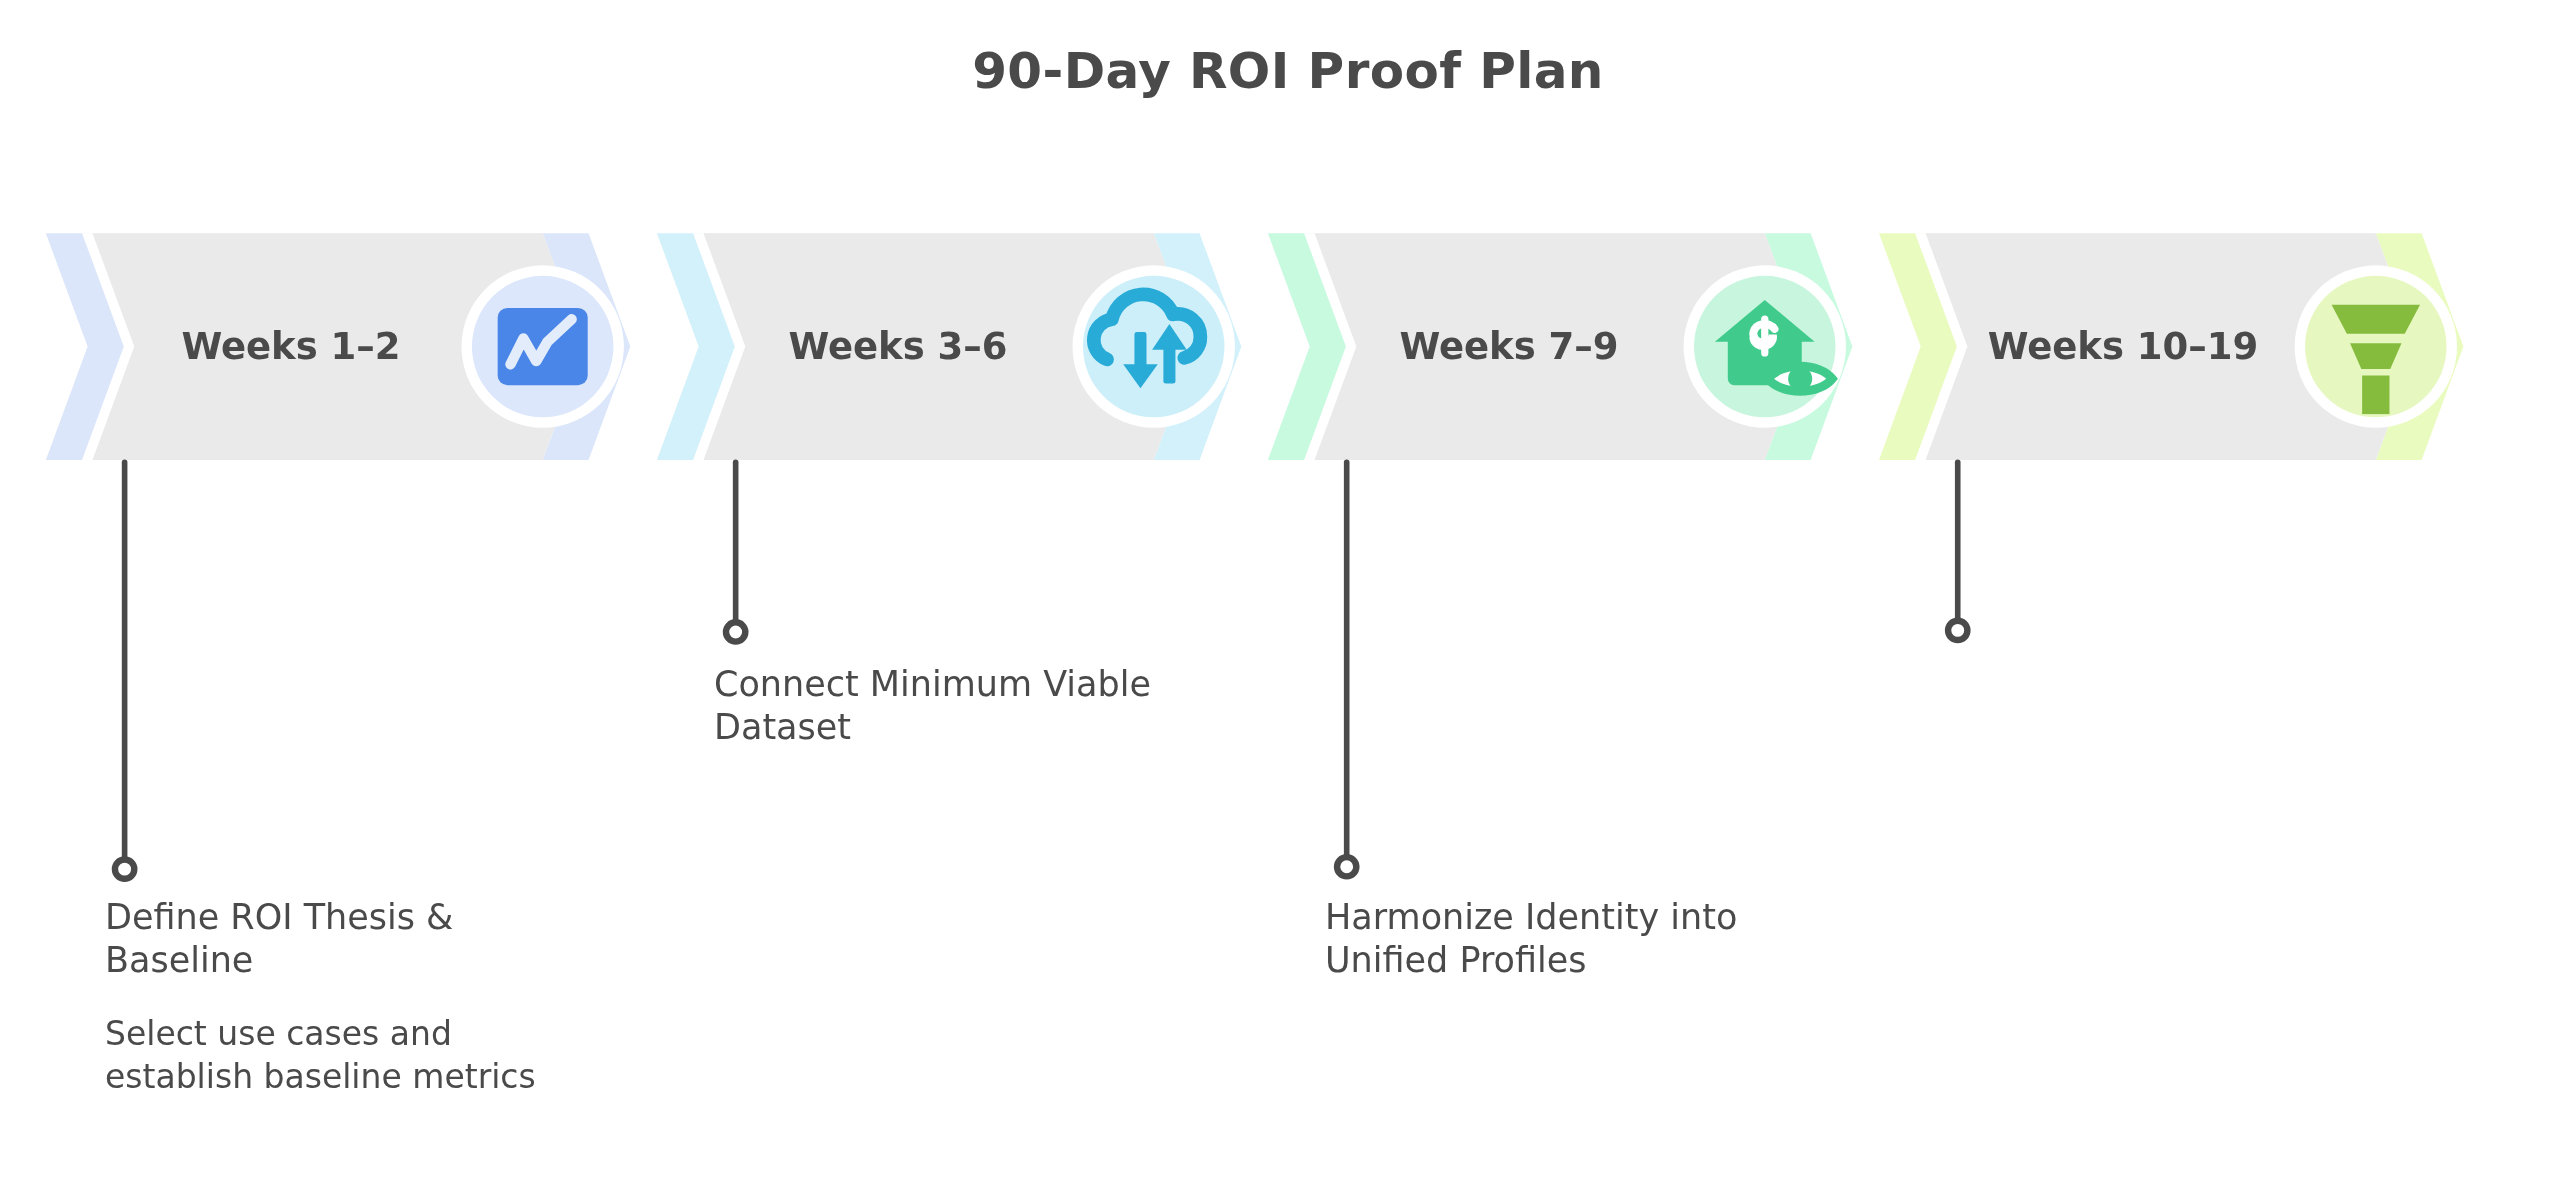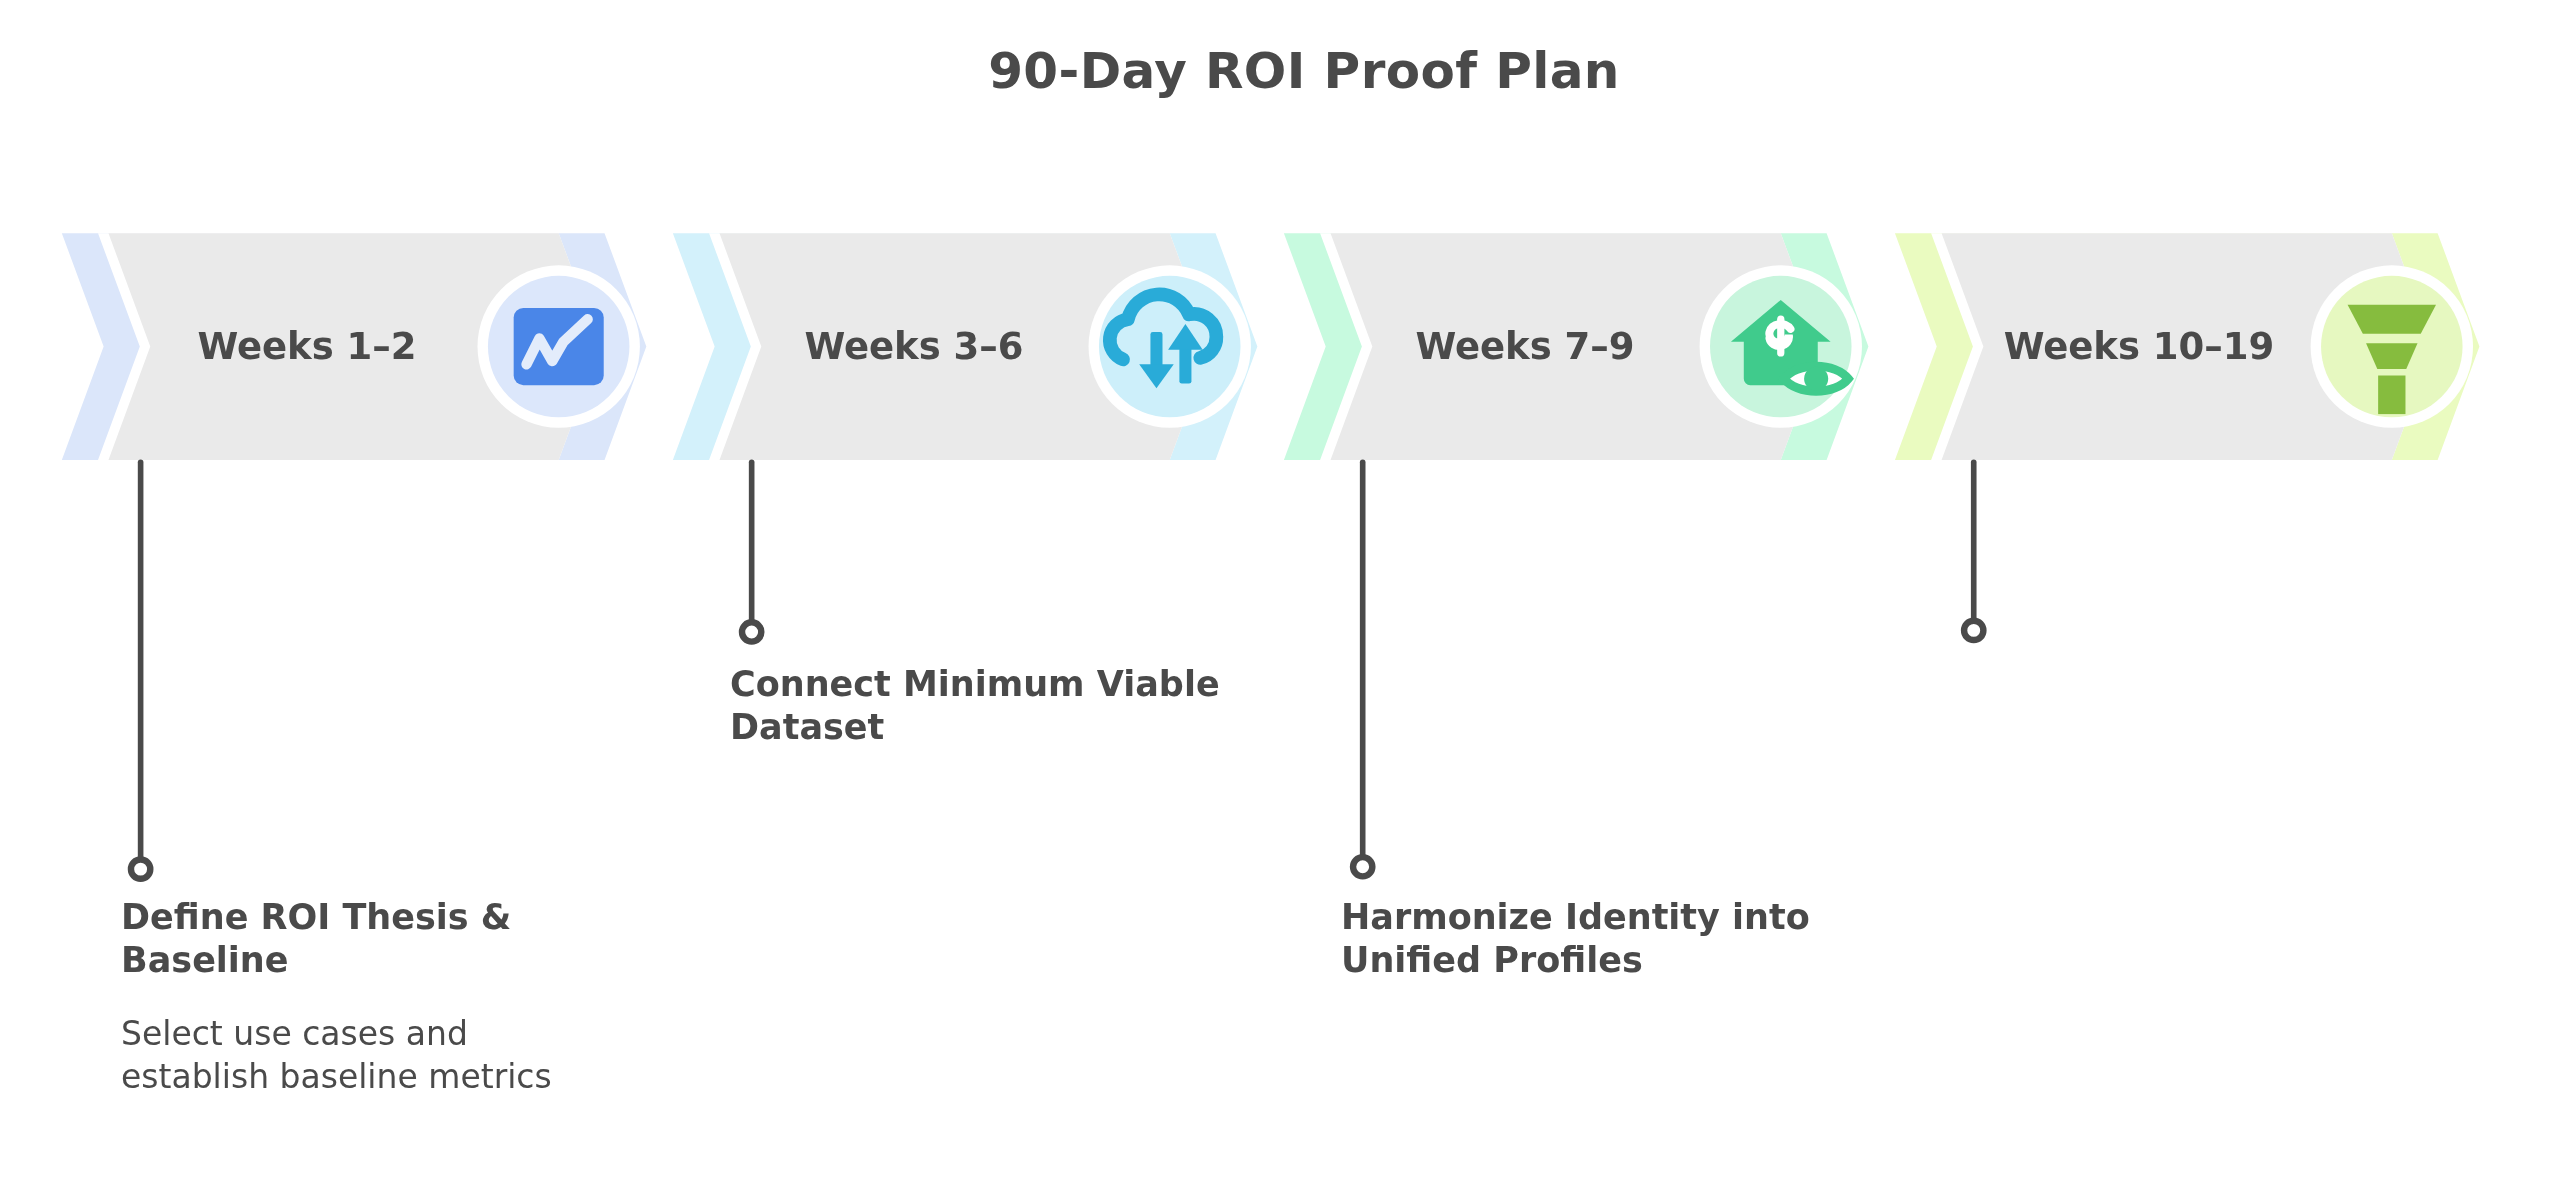--- a/index.html
+++ b/index.html
@@ -3,21 +3,21 @@
 <meta charset="utf-8">
 <style>
   html,body{margin:0;padding:0;}
   body{
     width:2576px;height:1190px;
     background:#ffffff;
     font-family:"DejaVu Sans","Liberation Sans",sans-serif;
     overflow:hidden;
     position:relative;
   }
-  #stage{position:absolute;left:16px;top:0;width:2272px;height:1190px;}
+  #stage{position:absolute;left:0;top:0;width:2272px;height:1190px;}
 
   .title{
     position:absolute;
     left:0; top:42px; width:2576px;
     text-align:center;
     font-size:50px;
     font-weight:bold;
     color:#4a4a4a;
     letter-spacing:0.4px;
   }
@@ -36,21 +36,21 @@
   }
 
   
   .desc{
     position:absolute;
     width:515px;
   }
   .desc h3{
     margin:0;
     font-size:35px;
-    font-weight:bold;
+    font-weight:normal;
     line-height:1.23;
     color:#4a4a4a;
   }
   .desc p{
     margin:31px 0 0 0;
     font-size:33px;
     font-weight:normal;
     line-height:1.30;
     color:#4a4a4a;
   }

